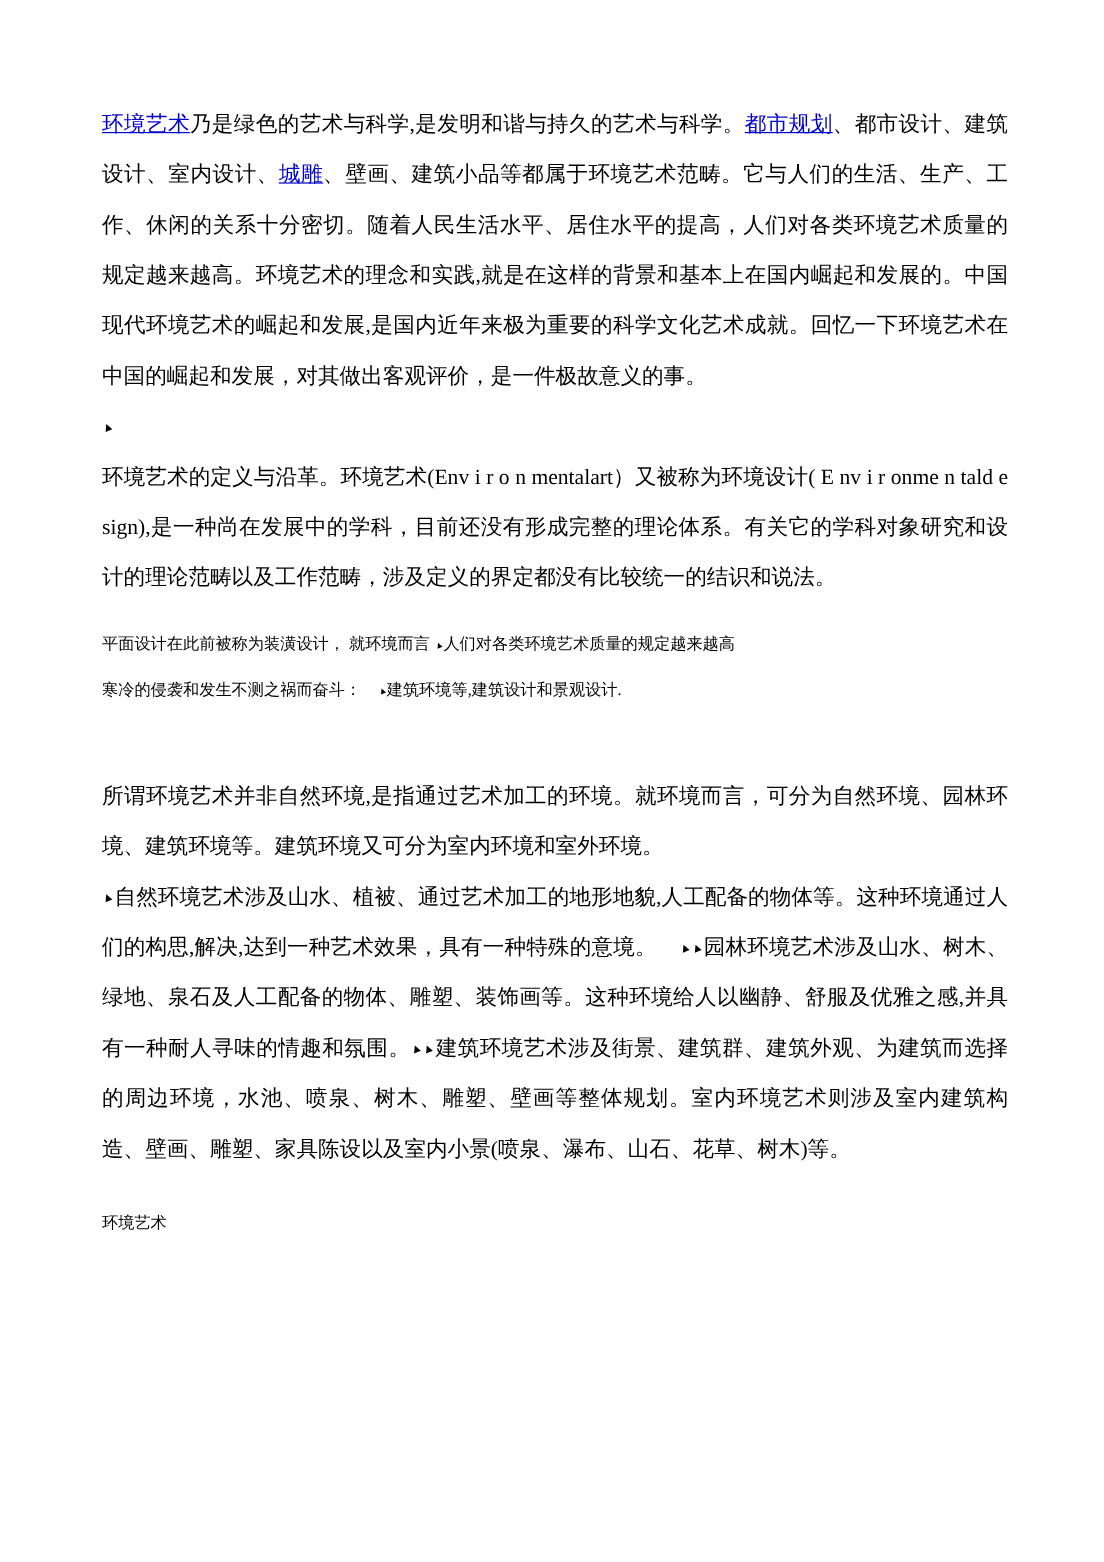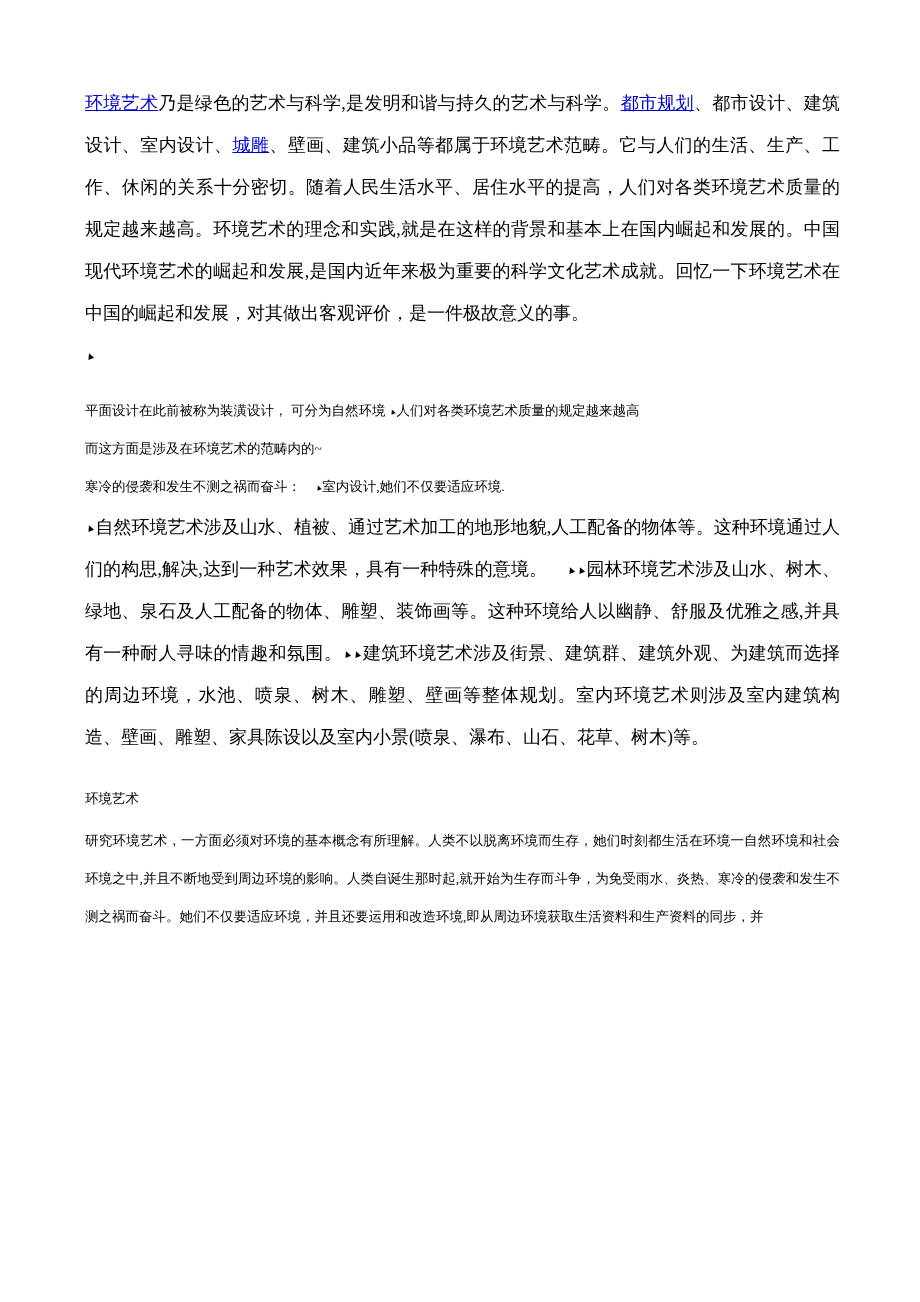--- a/index.html
+++ b/index.html
@@ -56,20 +56,20 @@
     color: #000000;
   }
 </style>
 </head>
 <body>
 
 <div class="page">
   <div class="doc-body" id="doc">
       <p class="para main"><a class="doclink" style="color: rgb(0, 0, 204);">环境艺术</a><span>乃是绿色的艺术与科学,是发明和谐与持久的艺术与科学。</span><a class="doclink" style="color: rgb(0, 0, 204);">都市规划</a><span>、都市设计、建筑设计、室内设计、</span><a class="doclink" style="color: rgb(0, 0, 204);">城雕</a><span>、壁画、建筑小品等都属于环境艺术范畴。它与人们的生活、生产、工作、休闲的关系十分密切。随着人民生活水平、居住水平的提高，人们对各类环境艺术质量的规定越来越高。环境艺术的理念和实践,就是在这样的背景和基本上在国内崛起和发展的。中国现代环境艺术的崛起和发展,是国内近年来极为重要的科学文化艺术成就。回忆一下环境艺术在中国的崛起和发展，对其做出客观评价，是一件极故意义的事。</span></p>
       <p class="para glyphline"><span class="tri">▲</span></p>
-      <p class="para small gap-a"><span>平面设计在此前被称为装潢设计， 可分为自然环境 </span><span class="tri">▲</span><span>人们对各类环境艺术质量的规定越来越高</span></p>
-      <p class="para small"><span>而这方面是涉及在环境艺术的范畴内的~</span></p>
-      <p class="para small"><span>寒冷的侵袭和发生不测之祸而奋斗：    </span><span class="tri">▲</span><span>室内设计,她们不仅要适应环境.</span></p>
+      <p class="para main"><span>环境艺术的定义与沿革。环境艺术(Env i r o n mentalart）又被称为环境设计( E nv i r onme n tald e sign),是一种尚在发展中的学科，目前还没有形成完整的理论体系。有关它的学科对象研究和设计的理论范畴以及工作范畴，涉及定义的界定都没有比较统一的结识和说法。</span></p>
+      <p class="para small gap-a"><span>平面设计在此前被称为装潢设计， 就环境而言 </span><span class="tri">▲</span><span>人们对各类环境艺术质量的规定越来越高</span></p>
+      <p class="para small"><span>寒冷的侵袭和发生不测之祸而奋斗：    </span><span class="tri">▲</span><span>建筑环境等,建筑设计和景观设计.</span></p>
+      <p class="para main gap-b"><span>所谓环境艺术并非自然环境,是指通过艺术加工的环境。就环境而言，可分为自然环境、园林环境、建筑环境等。建筑环境又可分为室内环境和室外环境。</span></p>
       <p class="para main"><span class="tri">▲</span><span>自然环境艺术涉及山水、植被、通过艺术加工的地形地貌,人工配备的物体等。这种环境通过人们的构思,解决,达到一种艺术效果，具有一种特殊的意境。    </span><span class="tri">▲</span><span class="tri">▲</span><span>园林环境艺术涉及山水、树木、绿地、泉石及人工配备的物体、雕塑、装饰画等。这种环境给人以幽静、舒服及优雅之感,并具有一种耐人寻味的情趣和氛围。</span><span class="tri">▲</span><span class="tri">▲</span><span>建筑环境艺术涉及街景、建筑群、建筑外观、为建筑而选择的周边环境，水池、喷泉、树木、雕塑、壁画等整体规划。室内环境艺术则涉及室内建筑构造、壁画、雕塑、家具陈设以及室内小景(喷泉、瀑布、山石、花草、树木)等。</span></p>
       <p class="para small gap-c"><span>环境艺术</span></p>
-      <p class="para small gap-d"><span>研究环境艺术，一方面必须对环境的基本概念有所理解。人类不以脱离环境而生存，她们时刻都生活在环境一自然环境和社会环境之中,并且不断地受到周边环境的影响。人类自诞生那时起,就开始为生存而斗争，为免受雨水、炎热、寒冷的侵袭和发生不测之祸而奋斗。她们不仅要适应环境，并且还要运用和改造环境,即从周边环境获取生活资料和生产资料的同步，并</span></p>
     </div>
 </div>
 
 </body></html>

